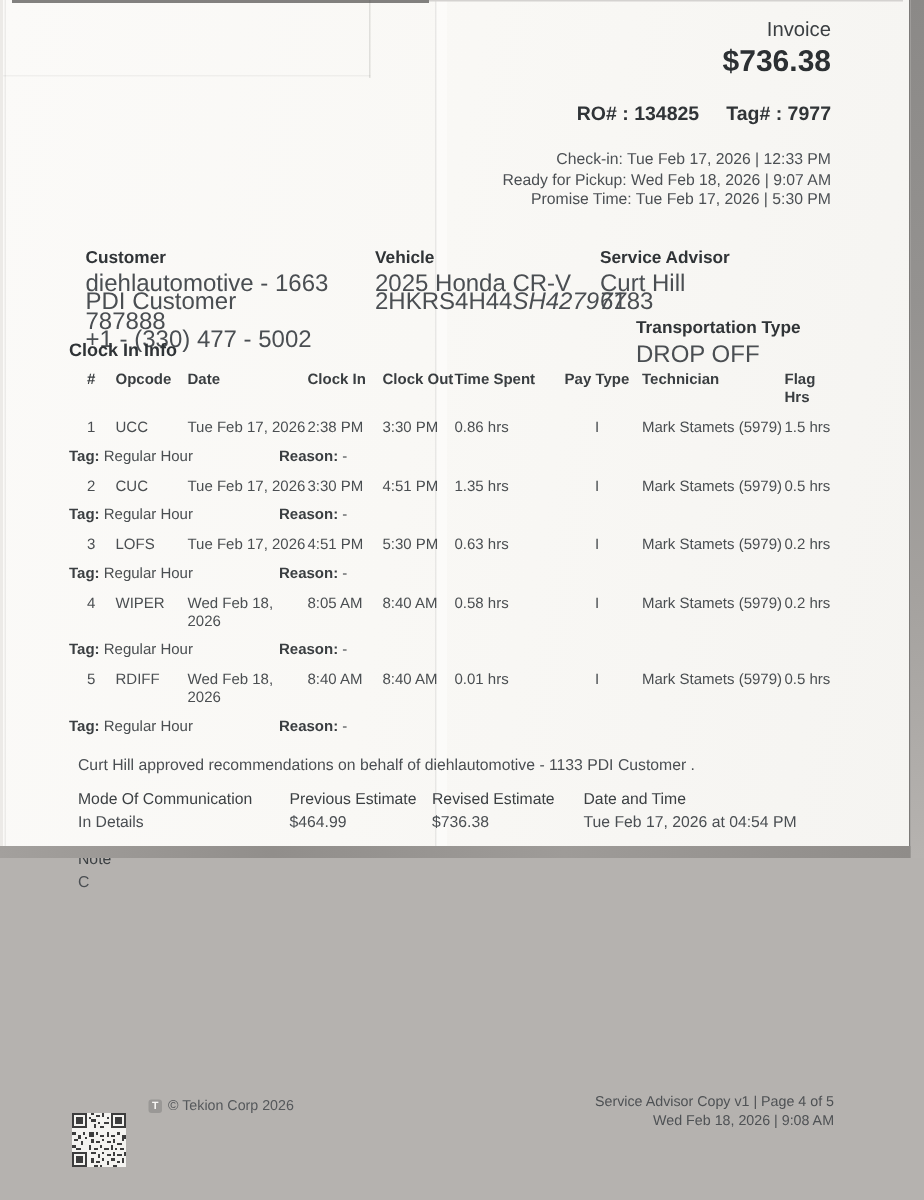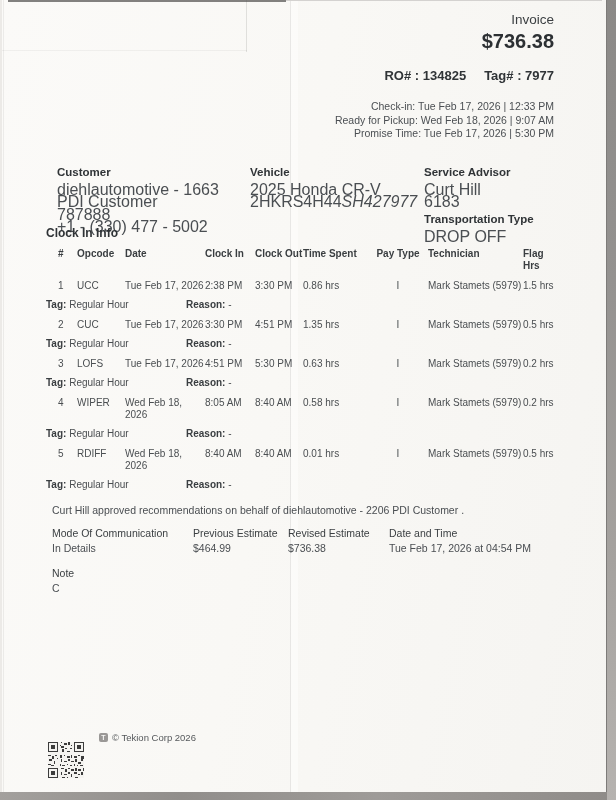--- a/index.html
+++ b/index.html
@@ -2,21 +2,21 @@
 <html><head>
 <meta charset="utf-8">
 <style>
   html,body{margin:0;padding:0;}
   body{
     width:616px;height:800px;overflow:hidden;
     background:#b5b2af;
     font-family:"Liberation Sans", sans-serif;
     -webkit-font-smoothing:antialiased;
   }
-  .scan{position:relative;width:616px;height:800px;}
+  .scan{position:relative;width:616px;height:572px;}
   .paper{
     position:absolute;inset:0;
     background:linear-gradient(100deg,#fbfaf8 0%,#f9f8f5 45%,#f5f4f1 100%);
     color:#45484b;
   }
   
   .edge-right{position:absolute;top:0;right:0;width:9px;height:100%;
     background:linear-gradient(180deg,#8b8987 0%,#949290 35%,#a5a29f 70%,#b6b3b0 100%);
     border-left:1px solid #7d7b79;}
   .edge-bottom{position:absolute;bottom:0;left:0;right:9px;height:8px;
@@ -106,21 +106,21 @@
       <div class="block-line">787888</div>
       <div class="block-line">+1 - (330) 477 - 5002</div>
     </div>
 
     <div class="block" style="left:250px;top:131px;">
       <div class="block-heading">Vehicle</div>
       <div class="block-line">2025 Honda CR-V</div>
       <div class="block-line vin"><span>2HKRS4H44</span><i>SH427977</i></div>
     </div>
 
-    <div class="block" style="left:424px;top:131px;">
+    <div class="block" style="left:400px;top:131px;">
       <div class="block-heading">Service Advisor</div>
       <div class="block-line">Curt Hill</div>
       <div class="block-line">6183</div>
     </div>
 
     <div class="block" style="left:424px;top:178px;">
       <div class="block-heading">Transportation Type</div>
       <div class="block-line">DROP OFF</div>
     </div>
 
@@ -226,21 +226,21 @@
           <span class="c">0.5 hrs</span>
         </div>
         <div class="tagrow">
           <span class="lbl">Tag:</span> <span>Regular Hour</span>
           <span class="reason"><span class="lbl">Reason:</span> <span>-</span></span>
         </div>
       </div>
     </div>
 
     <div class="recommend">
-      <div class="rec-statement">Curt Hill approved recommendations on behalf of diehlautomotive - 2206 PDI Customer .</div>
+      <div class="rec-statement">Curt Hill approved recommendations on behalf of diehlautomotive - 1133 PDI Customer .</div>
       <div class="rec-cols">
         <div class="rec-col">
           <div class="rec-label">Mode Of Communication</div>
           <div class="rec-value">In Details</div>
         </div>
         <div class="rec-col">
           <div class="rec-label">Previous Estimate</div>
           <div class="rec-value">$464.99</div>
         </div>
         <div class="rec-col">
@@ -327,20 +327,24 @@
         <rect x="18" y="21" width="2" height="1"></rect>
           <rect x="21" y="22" width="1" height="1"></rect>
           <rect x="23" y="21" width="1" height="2"></rect>
           <rect x="10" y="24" width="2" height="1"></rect>
         <rect x="13" y="24" width="1" height="1"></rect>
           <rect x="19" y="24" width="2" height="1"></rect>
       </g>
     </svg>
     <div class="tekion-logo">T</div>
     <div class="copyright">© Tekion Corp 2026</div>
+    <div class="footer-right">
+      <div>Service Advisor Copy v1 | Page 4 of 5</div>
+      <div>Wed Feb 18, 2026 | 9:08 AM</div>
+    </div>
 
     <div class="edge-top-dark"></div>
     <div class="edge-top-light"></div>
     <div class="edge-left"></div>
     <div class="edge-left-line"></div>
     <div class="edge-right"></div>
     <div class="edge-bottom"></div>
   </div>
 </div>
 

